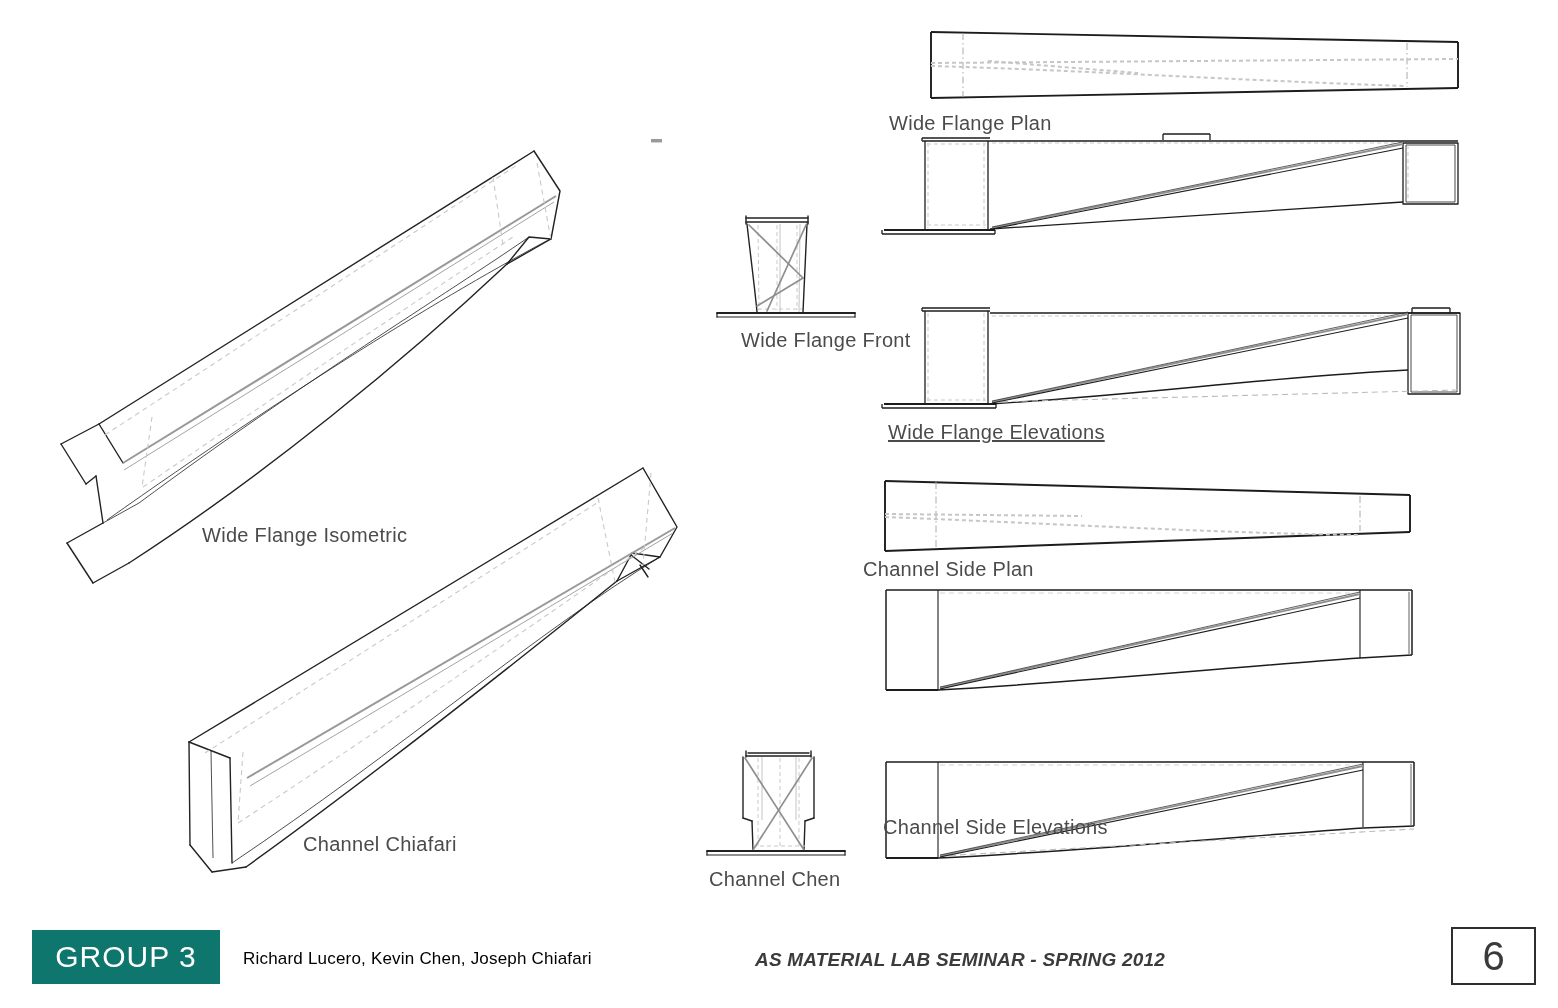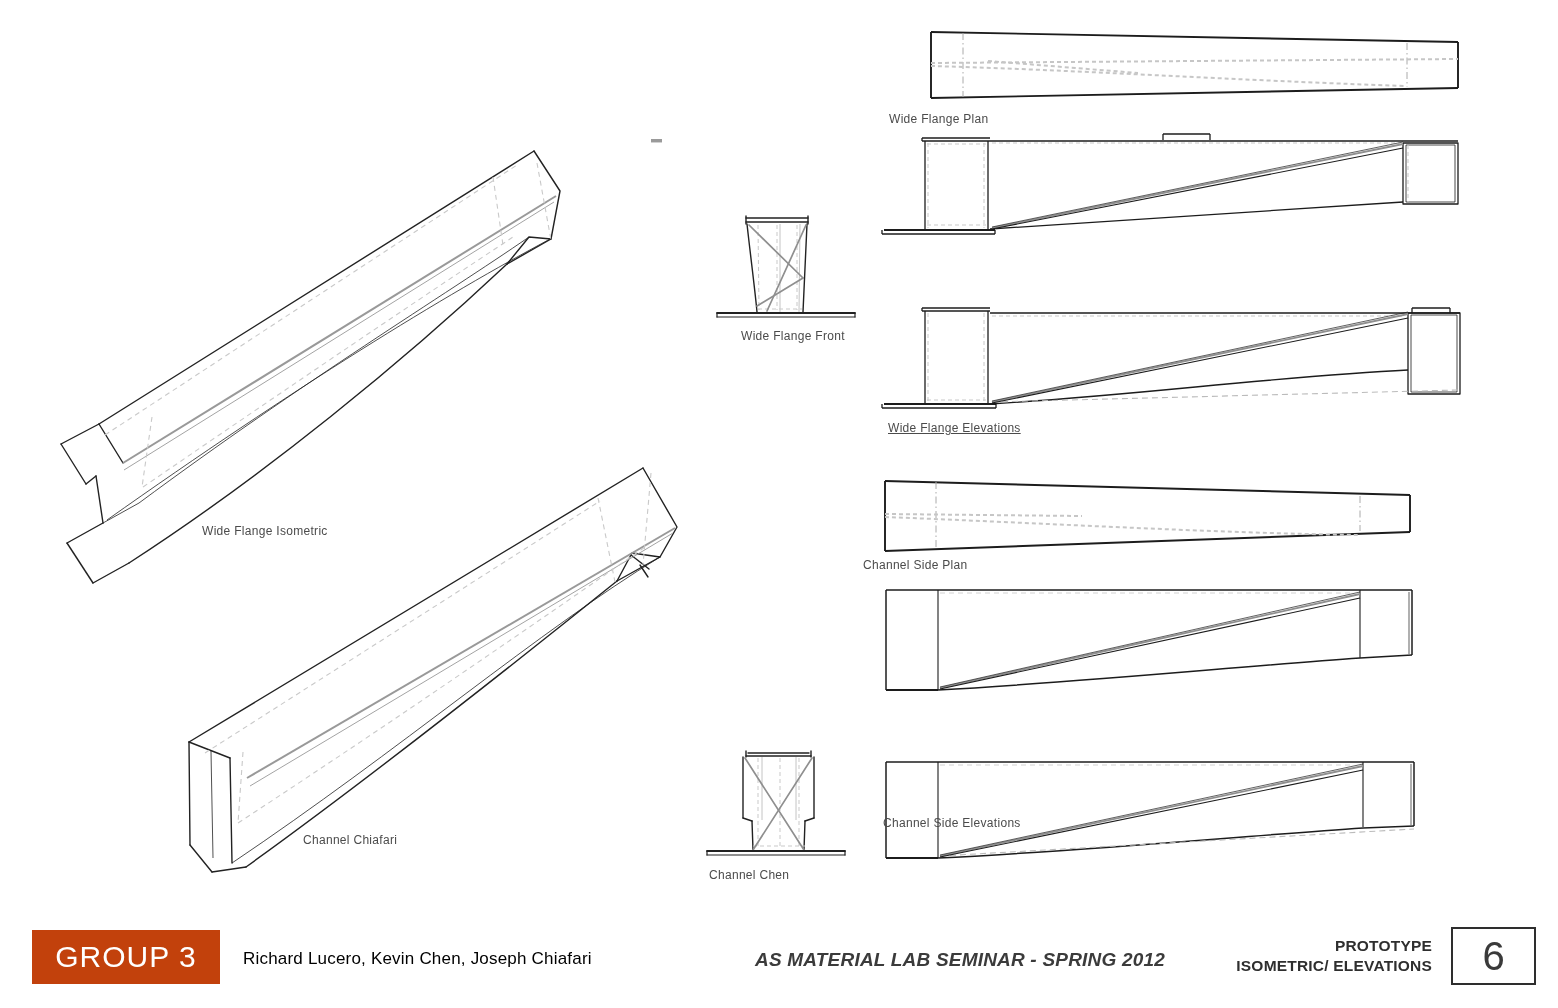--- a/index.html
+++ b/index.html
@@ -4,27 +4,27 @@
 <style>
   html,body{margin:0;padding:0;background:#e8e8e8;}
   .sheet{
     position:relative;width:1558px;height:1008px;background:#ffffff;
     font-family:"Liberation Sans", sans-serif;overflow:hidden;
     margin:0 auto;
   }
   .abs{position:absolute;}
   svg{display:block;overflow:visible;}
   .dlabel{
-    position:absolute;font-size:12px;color:#4b4b4b;letter-spacing:.3px;
+    position:absolute;font-size:20px;color:#4b4b4b;letter-spacing:.3px;
     white-space:nowrap;
   }
   
   .badge{
     position:absolute;left:32px;top:930px;width:188px;height:54px;
-    background:#c2410c;color:#ffffff;display:flex;align-items:center;justify-content:center;
+    background:#0f766e;color:#ffffff;display:flex;align-items:center;justify-content:center;
     font-size:30px;letter-spacing:1px;
   }
   .authors{
     position:absolute;left:243px;top:949px;font-size:17px;color:#000000;letter-spacing:.2px;
   }
   .seminar{
     position:absolute;left:700px;top:949px;width:520px;text-align:center;
     font-size:19px;font-weight:bold;font-style:italic;color:#3b3b3b;letter-spacing:.2px;
   }
   .sheet-title{
@@ -326,22 +326,18 @@
   <div class="dlabel" style="left:883px;top:816px;text-align:center;">Channel Side Elevations</div>
 
   <div class="stray"></div>
 
   <div class="badge">GROUP 3</div>
 
   <div class="authors">Richard Lucero, Kevin Chen, Joseph Chiafari</div>
 
   <div class="seminar">AS MATERIAL LAB SEMINAR - SPRING 2012</div>
 
-  <div class="sheet-title">
-    <div>PROTOTYPE</div>
-    <div>ISOMETRIC/ ELEVATIONS</div>
-  </div>
 
   <div class="pagebox">
     <span>6</span>
   </div>
 
 </div>
 
 </body></html>

